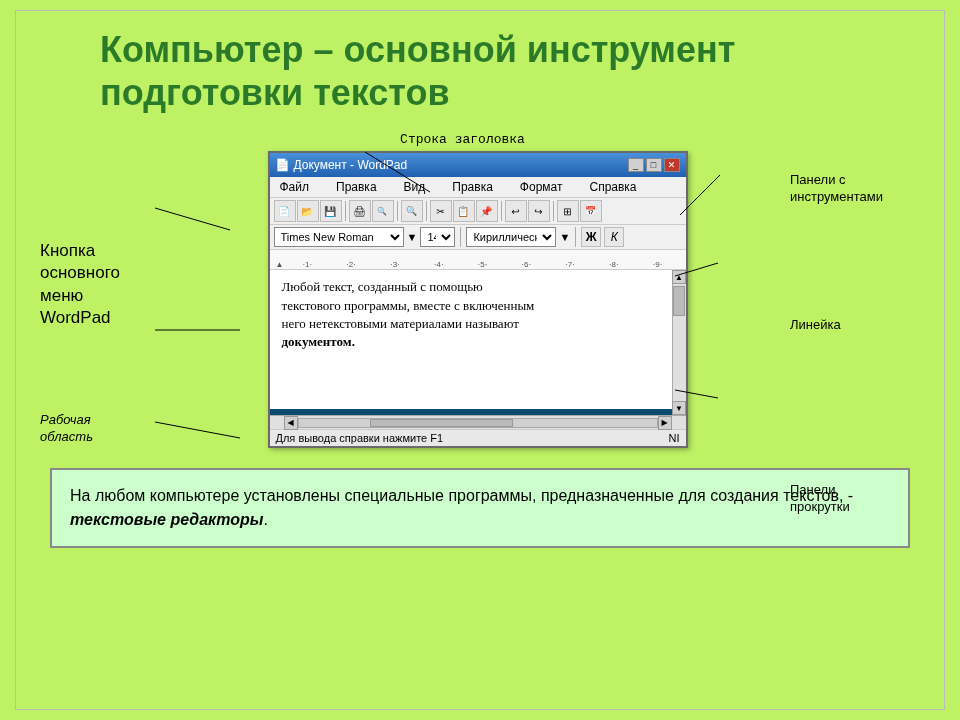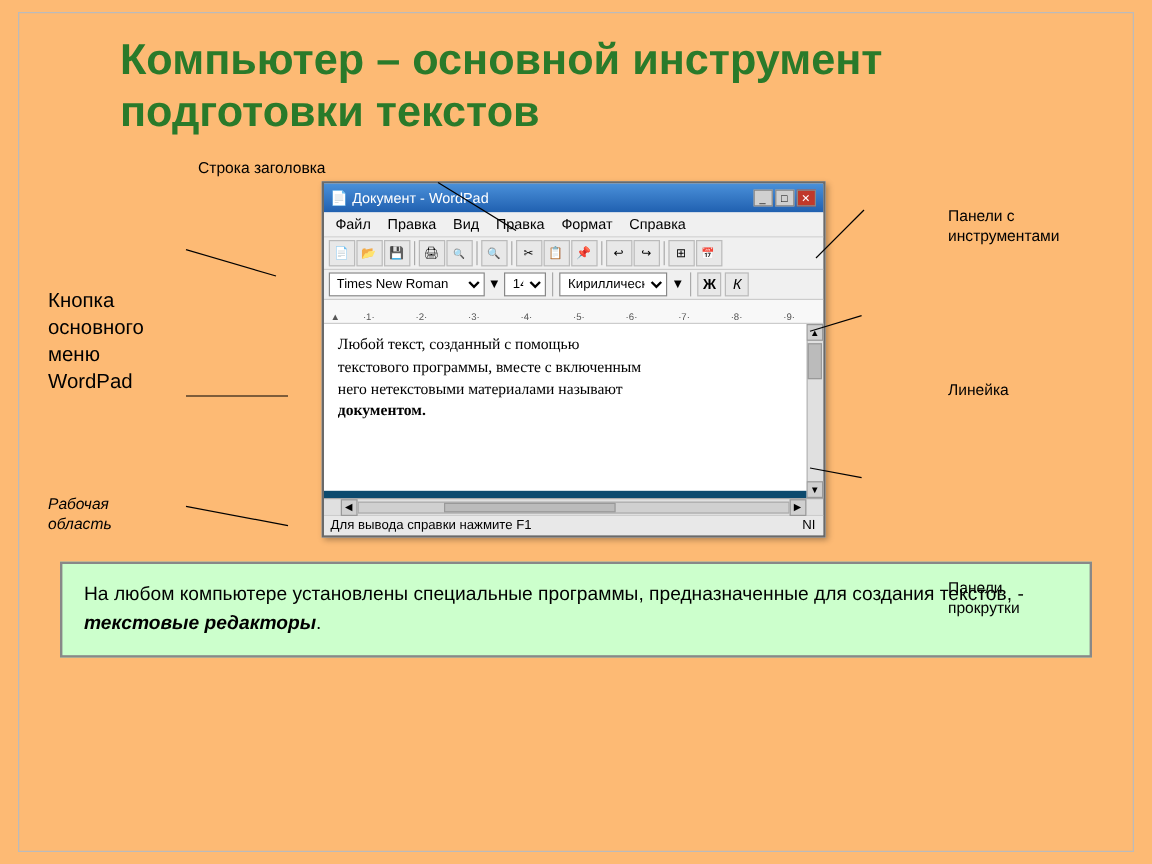--- a/index.html
+++ b/index.html
@@ -8,21 +8,21 @@
       font-family: Arial, sans-serif;
       width: 960px;
       height: 720px;
       overflow: hidden;
       position: relative;
     }
 
     .page-container {
       width: 960px;
       height: 720px;
-      background: #fdba74;
+      background: #bef264;
       padding: 20px 40px 20px 40px;
       position: relative;
     }
 
     .main-title {
       font-family: Arial, sans-serif;
       font-size: 36px;
       font-weight: bold;
       color: #2a7a2a;
       line-height: 1.2;
@@ -88,21 +88,21 @@
       background: #c0392b;
       color: #fff;
     }
 
     
     .menu-bar {
       background: #f0f0f0;
       border-bottom: 1px solid #ccc;
       display: flex;
       padding: 2px 4px;
-      gap: 2px;
+      gap: 15px;
     }
 
     .menu-item {
       font-size: 12px;
       padding: 1px 6px;
       cursor: pointer;
       color: #000;
     }
 
     
@@ -317,21 +317,21 @@
 
       <div style="position:absolute; top:280px; left:0; width:120px; font-size:13px; line-height:1.3; font-style:italic;">
         <span style="white-space:pre-line;">Рабочая
 область</span>
       </div>
 
     </div>
 
     <div style="flex:1; position:relative;">
 
-      <div style="font-size:13px; margin-bottom:4px; margin-left:-30px;">
+      <div style="text-align:center; font-size:13px; margin-bottom:4px; margin-left:-30px;font-family:Liberation Mono, monospace;">
         <span>Строка заголовка</span>
       </div>
 
       <div class="wordpad-window" style="position:relative;">
 
         <div class="title-bar">
           <div class="title-bar-left">
             <span class="title-bar-icon" style="background:transparent; font-size:12px;">📄</span>
             <span style="font-size:12px;">Документ - WordPad</span>
           </div>

